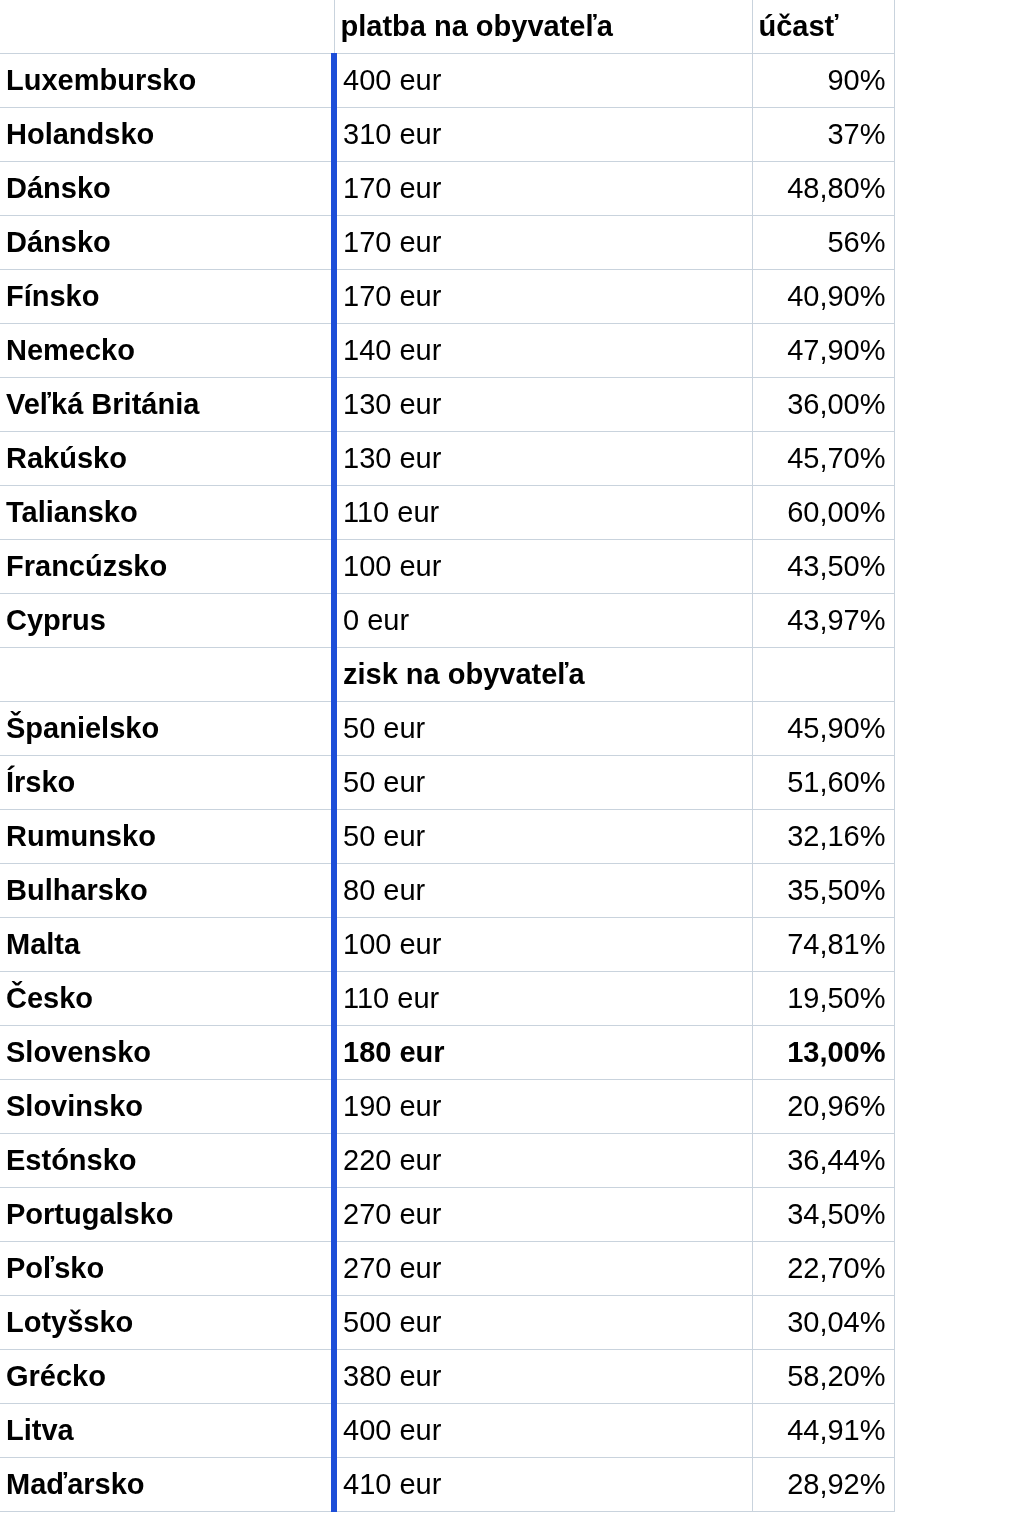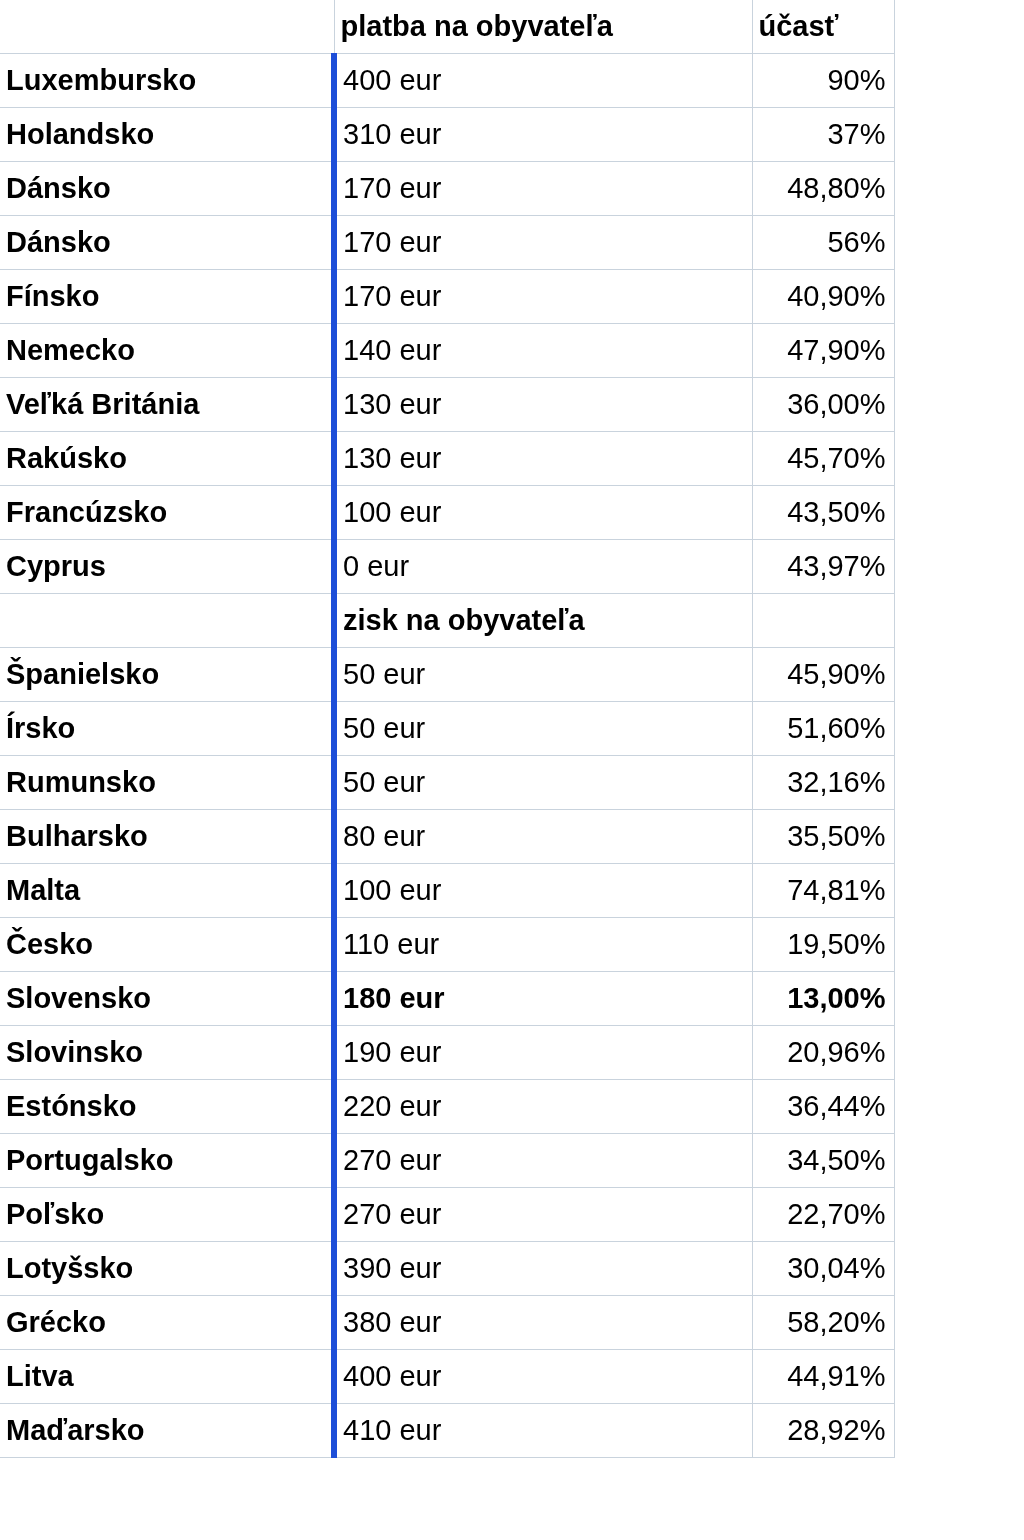--- a/index.html
+++ b/index.html
@@ -134,20 +134,26 @@
         <td class="part">36,00%</td>
         <td class="tail"></td>
       </tr>
       <tr>
         <td class="name">Rakúsko</td>
         <td class="pay">130 eur</td>
         <td class="part">45,70%</td>
         <td class="tail"></td>
       </tr>
       <tr>
+        <td class="name">Taliansko</td>
+        <td class="pay">110 eur</td>
+        <td class="part">60,00%</td>
+        <td class="tail"></td>
+      </tr>
+      <tr>
         <td class="name">Francúzsko</td>
         <td class="pay">100 eur</td>
         <td class="part">43,50%</td>
         <td class="tail"></td>
       </tr>
       <tr>
         <td class="name">Cyprus</td>
         <td class="pay">0 eur</td>
         <td class="part">43,97%</td>
         <td class="tail"></td>
@@ -219,21 +225,21 @@
         <td class="tail"></td>
       </tr>
       <tr>
         <td class="name">Poľsko</td>
         <td class="pay">270 eur</td>
         <td class="part">22,70%</td>
         <td class="tail"></td>
       </tr>
       <tr>
         <td class="name">Lotyšsko</td>
-        <td class="pay">390 eur</td>
+        <td class="pay">500 eur</td>
         <td class="part">30,04%</td>
         <td class="tail"></td>
       </tr>
       <tr>
         <td class="name">Grécko</td>
         <td class="pay">380 eur</td>
         <td class="part">58,20%</td>
         <td class="tail"></td>
       </tr>
       <tr>

